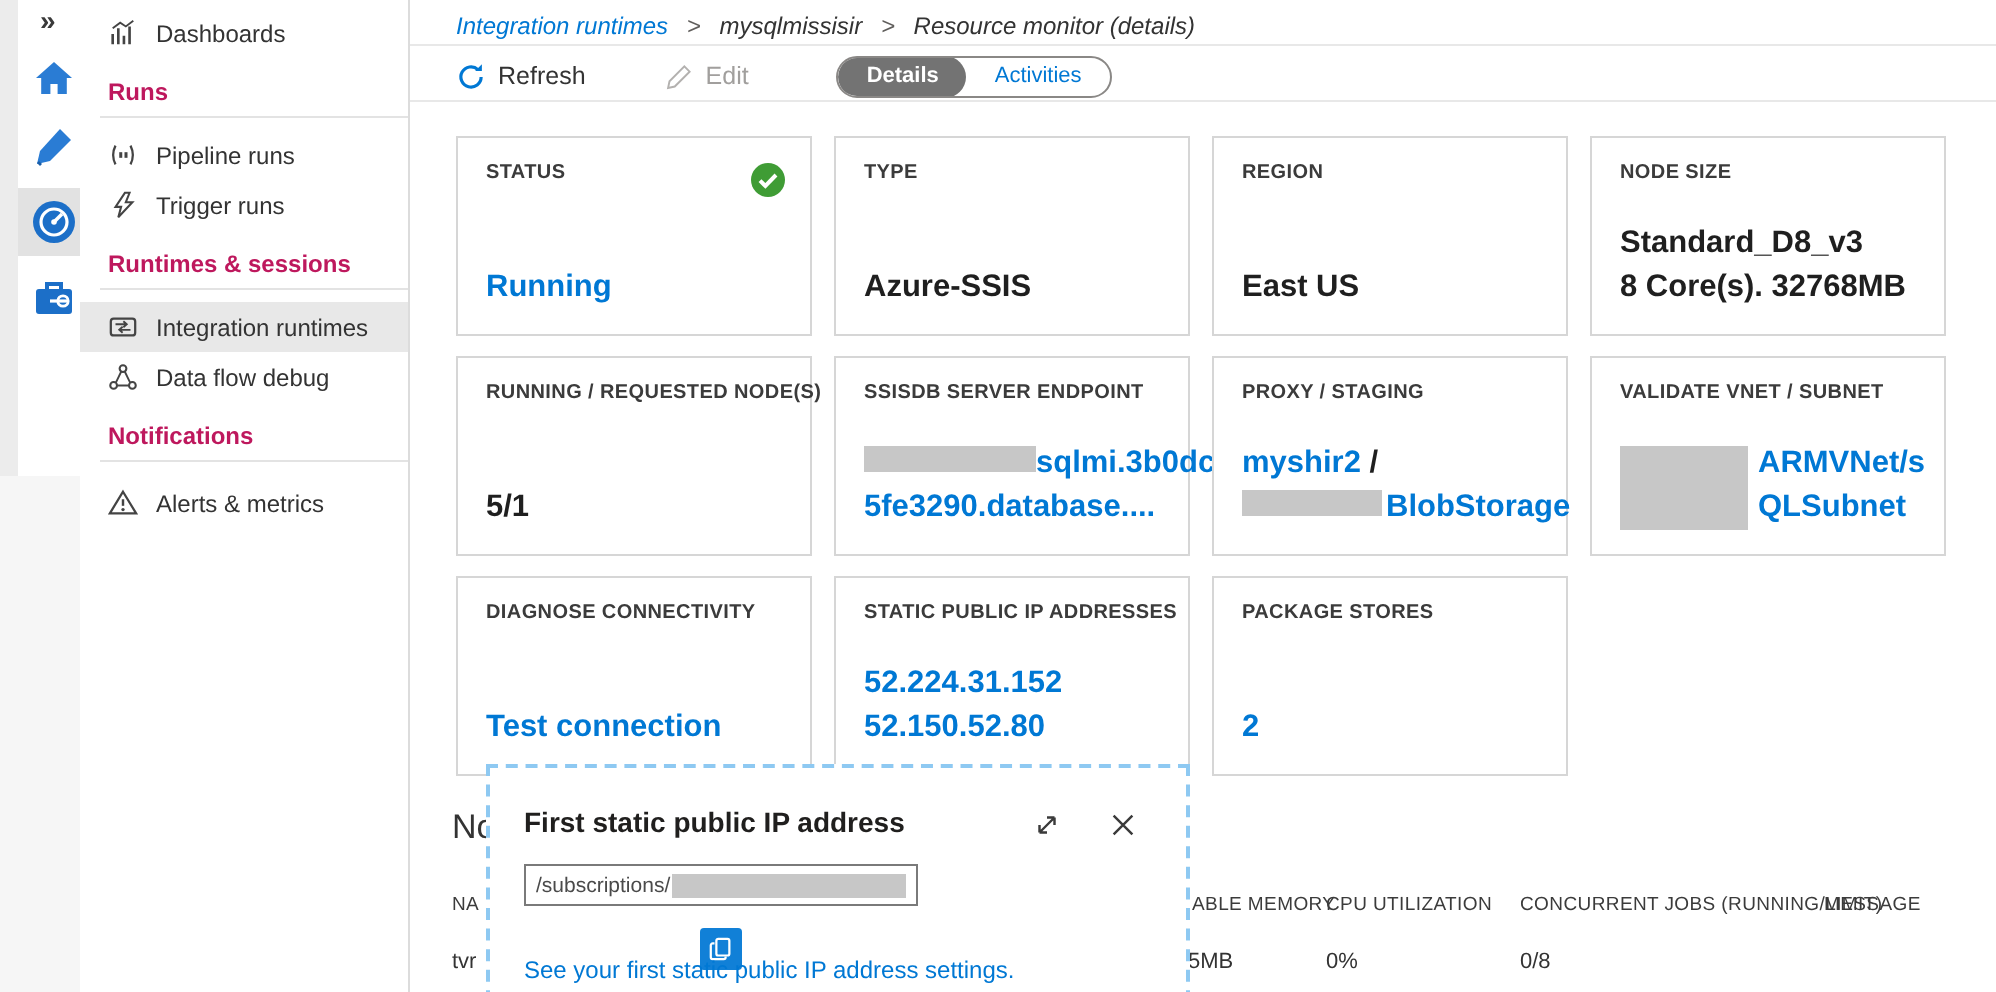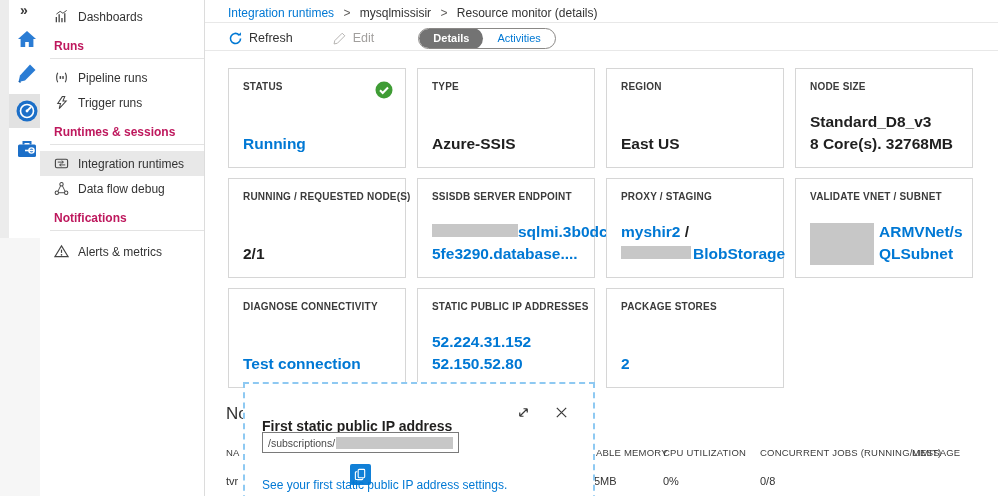--- a/index.html
+++ b/index.html
@@ -18,21 +18,21 @@
   
   .nav { position:absolute; left:40px; top:0; width:165px; height:496px; background:#fff; border-right:1px solid #dcdcdc; }
   .nav-item { display:flex; align-items:center; gap:9px; height:25px; padding-left:14px; font-size:12px; color:#333; cursor:pointer; white-space:nowrap; }
   .nav-item.sel { background:#e8e8e8; }
   .nav-header { font-size:12px; font-weight:bold; color:#be185d; padding:10px 0 5px 14px; }
   .nav-divider { height:1px; background:#e3e3e3; margin-left:10px; }
   .nav-ico { width:15px; height:15px; flex:0 0 15px; }
 
   
   .content { position:absolute; left:205px; top:0; width:793px; height:496px; }
-  .breadcrumb { position:absolute; left:23px; top:6px; font-size:12px; color:#333; white-space:nowrap; }
+  .breadcrumb { position:absolute; left:23px; top:6px; font-size:12px; color:#333; white-space:nowrap;font-style:italic; }
   .bc-link { color:#0078d4; cursor:pointer; }
   .bc-sep { color:#605e5c; margin:0 6px; }
   .hdiv1 { position:absolute; left:0; top:22px; width:793px; height:1px; background:#e8e8e8; }
   .hdiv2 { position:absolute; left:0; top:50px; width:793px; height:1px; background:#e8e8e8; }
 
   .toolbar { position:absolute; left:23px; top:26px; height:24px; display:flex; align-items:center; }
   .tb-btn { display:flex; align-items:center; gap:6px; font-size:12.5px; color:#333; cursor:pointer; }
   .tb-btn.disabled { color:#a19f9d; cursor:default; }
   .pill { display:flex; align-items:center; height:21px; border:1px solid #8a8886; border-radius:11px; margin-left:44px; background:#fff; overflow:hidden; }
   .pill-seg { font-size:11px; line-height:21px; padding:0 14px; cursor:pointer; color:#0078d4; }
@@ -52,21 +52,21 @@
   .vnet-block { width:64px; height:42px; background:#c7c7c7; flex:0 0 64px; }
 
   
   .abs-txt { position:absolute; white-space:nowrap; }
   .nodes-heading { font-size:17px; color:#333;text-align:right; }
   .th { font-size:9.5px; font-weight:normal; color:#3b3b3b; letter-spacing:.2px; }
   .td { font-size:11px; color:#333; }
 
   
   .dialog { position:absolute; left:243px; top:382px; width:352px; height:150px; background:#fff; border:2px dashed #8ec9f2; z-index:10; }
-  .dlg-title { position:absolute; left:17px; top:34px; font-size:14px; font-weight:bold; color:#201f1e; }
+  .dlg-title { position:absolute; left:17px; top:19px; font-size:14px; font-weight:bold; color:#201f1e; }
   .dlg-expand { position:absolute; right:62px; top:21px; width:15px; height:15px; cursor:pointer; }
   .dlg-close { position:absolute; right:24px; top:21px; width:15px; height:15px; cursor:pointer; }
   .dlg-inputrow { position:absolute; left:17px; top:48px; display:flex; align-items:center; gap:11px;flex-direction:column; }
   .dlg-input { width:197px; height:21px; border:1px solid #7a7a7a; background:#fff; display:flex; align-items:center; padding:0 5px; }
   .dlg-input-text { font-size:10.5px; color:#4a4a4a; white-space:nowrap; }
   .dlg-input .redact { flex:1; height:12px; margin-left:1px; }
   .copy-btn { width:21px; height:21px; background:#1180d7; border-radius:2px; display:flex; align-items:center; justify-content:center; cursor:pointer; }
   .dlg-link { position:absolute; left:17px; top:94px; font-size:12px; color:#0078d4; cursor:pointer; white-space:nowrap; }
 </style>
 </head>
@@ -224,21 +224,21 @@
       <div class="card">
         <div class="card-label">NODE SIZE</div>
         <div>
           <div class="card-val">Standard_D8_v3</div>
           <div class="card-val">8 Core(s). 32768MB</div>
         </div>
       </div>
 
       <div class="card">
         <div class="card-label">RUNNING / REQUESTED NODE(S)</div>
-        <div class="card-val">2/1</div>
+        <div class="card-val">5/1</div>
       </div>
 
       <div class="card">
         <div class="card-label">SSISDB SERVER ENDPOINT</div>
         <div>
           <div class="card-val blue link"><span class="redact" style="width:86px"></span><span>sqlmi.3b0dc</span></div>
           <div class="card-val blue link">5fe3290.database....</div>
         </div>
       </div>
 

